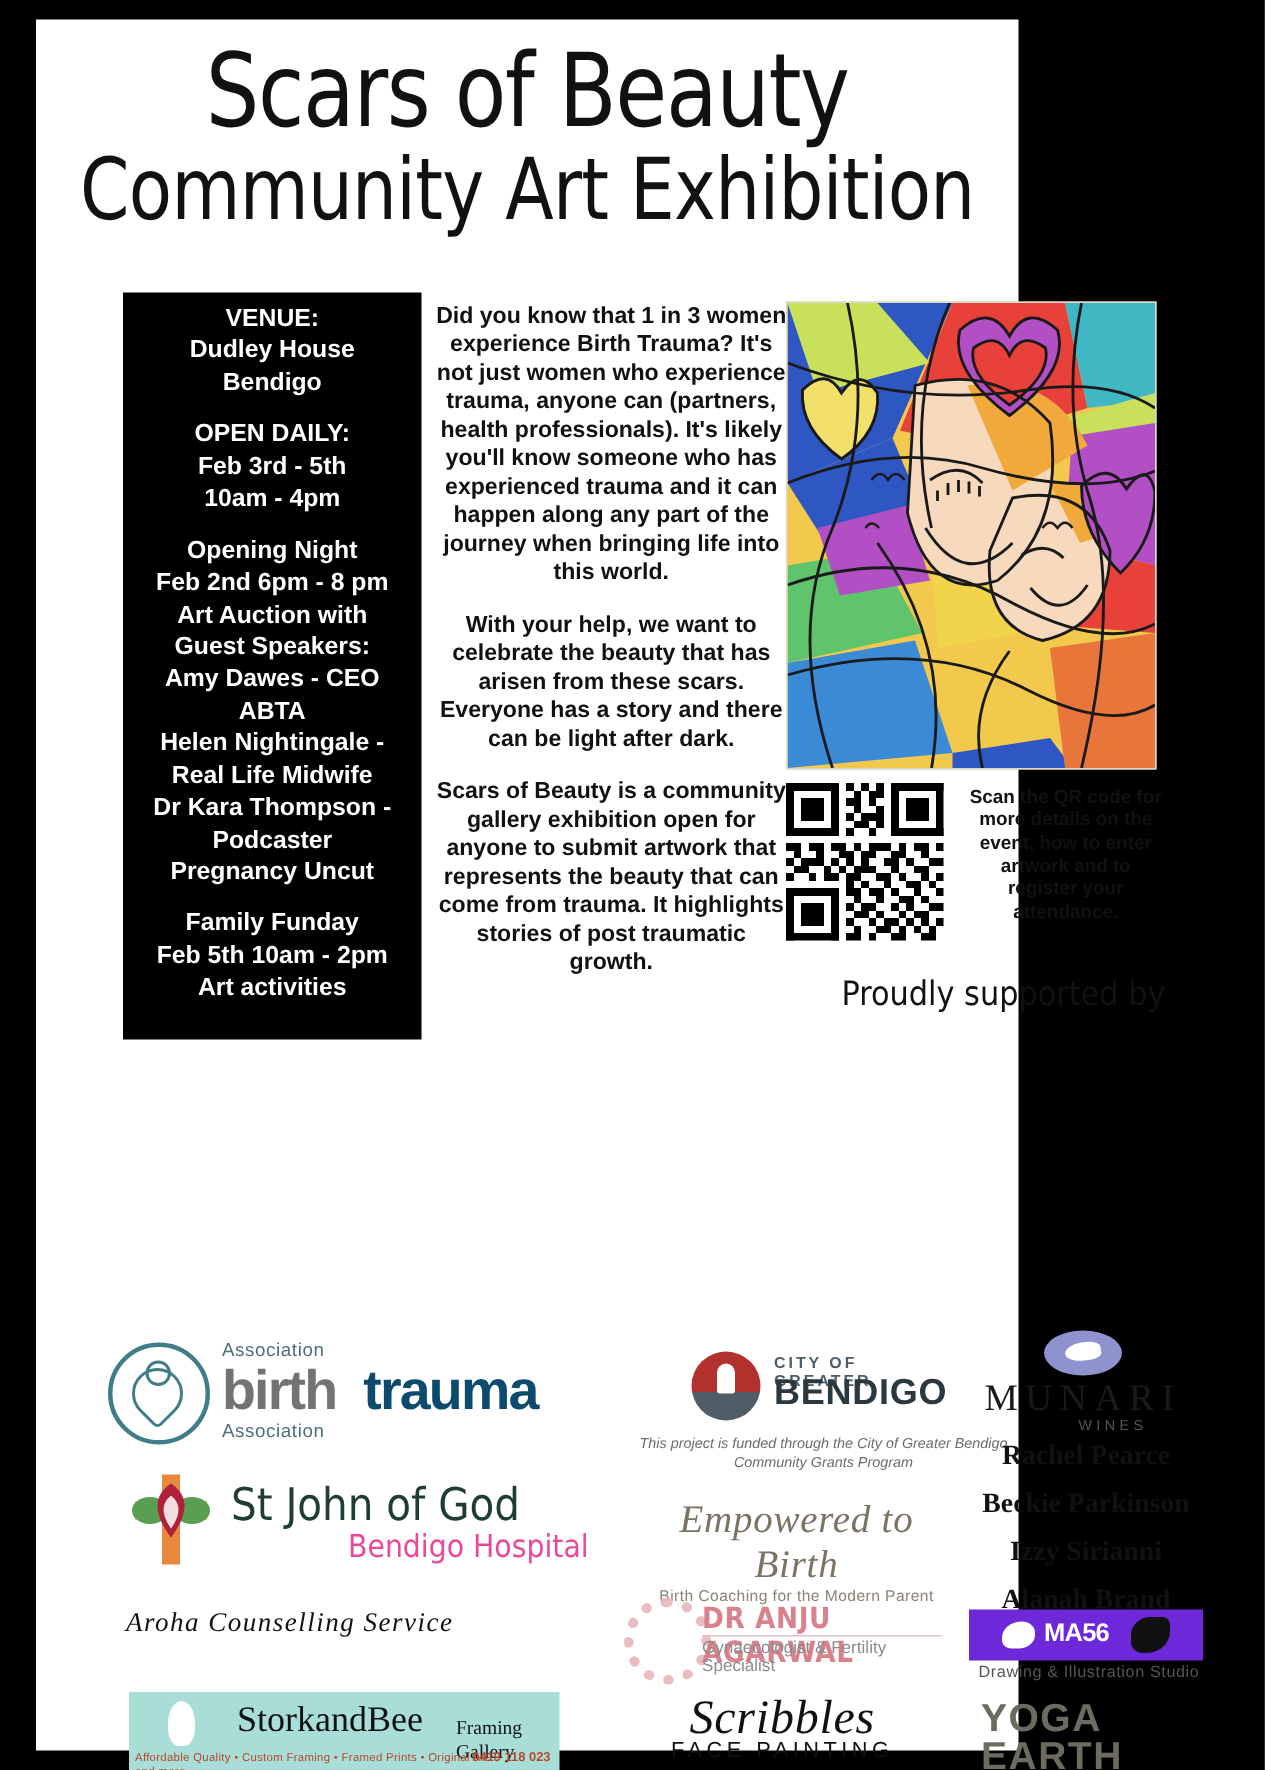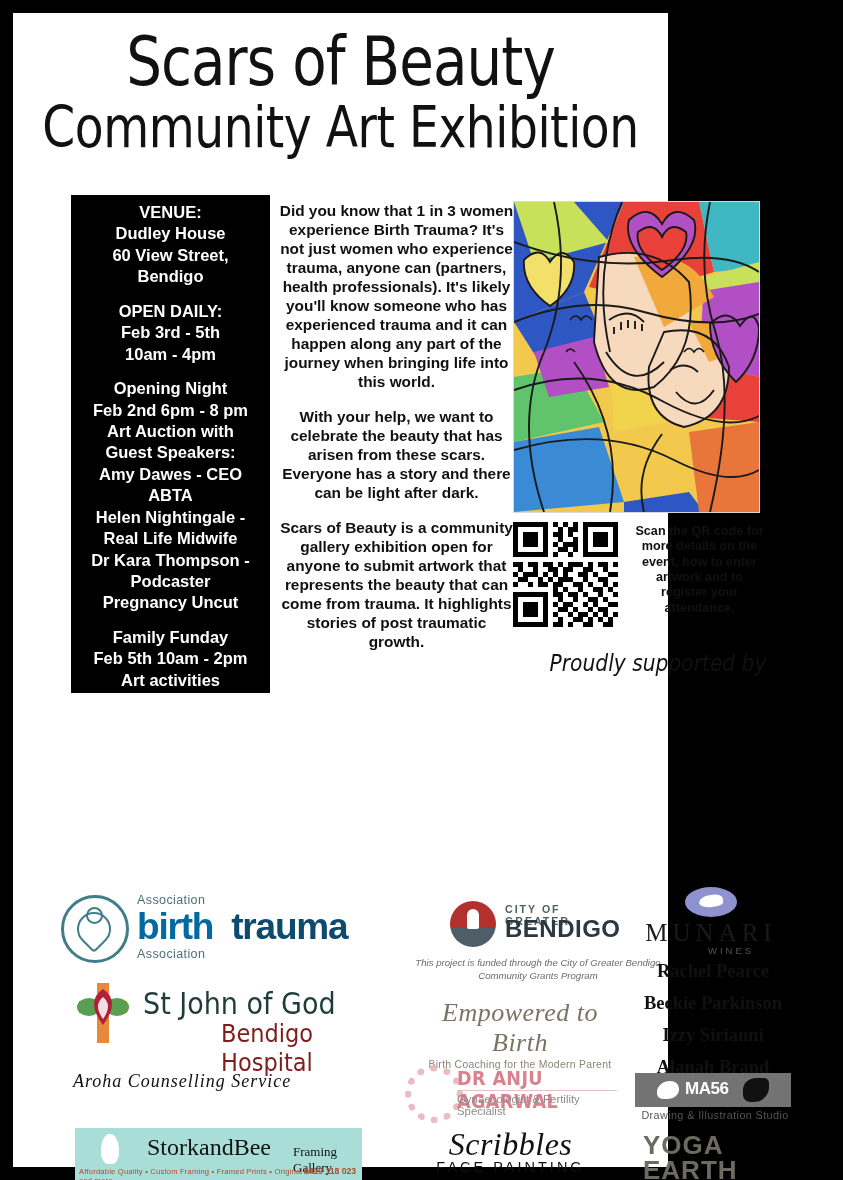--- a/index.html
+++ b/index.html
@@ -1,18 +1,18 @@
 <!DOCTYPE html>
 <html><head>
 <meta charset="utf-8">
 <style>
   html,body{margin:0;padding:0;background:#000;}
   body{font-family:"Liberation Sans",sans-serif;}
   .poster{position:relative;width:843px;height:1180px;background:#000;overflow:hidden;}
-  .sheet{position:absolute;left:13px;top:13px;width:655px;height:1154px;background:#fff;}
+  .sheet{position:absolute;left:24px;top:13px;width:655px;height:1154px;background:#fff;}
 
   
   .title-wrap{text-align:center;padding-top:14px;}
   .title1{font-size:68px;font-weight:400;letter-spacing:-1px;line-height:1.02;color:#111;
           font-family:"DejaVu Sans Condensed","Liberation Sans",sans-serif;transform:scaleX(.92);}
   .title2{font-size:57px;font-weight:400;letter-spacing:-.5px;line-height:1.05;color:#111;margin-top:2px;
           font-family:"DejaVu Sans Condensed","Liberation Sans",sans-serif;transform:scaleX(.92);}
 
   
   .cols{position:absolute;left:0;top:182px;width:817px;}
@@ -29,36 +29,36 @@
   .art{position:absolute;left:500px;top:6px;width:245px;height:310px;border:1px solid #d8d8d8;
        overflow:hidden;background:#ffd24d;}
   .art svg{display:block;width:100%;height:100%;}
 
   .qrrow{position:absolute;left:500px;top:327px;width:253px;}
   .qr{width:105px;height:105px;display:block;}
   .qr-text{position:absolute;left:120px;top:2px;width:133px;text-align:center;
            font-size:12.6px;font-weight:bold;line-height:1.22;color:#111;}
 
   .supported{position:absolute;left:515px;top:455px;width:260px;text-align:center;
-             font-size:22.5px;color:#111;font-family:"DejaVu Sans Condensed","Liberation Sans",sans-serif;font-style:italic;}
+             font-size:22.5px;color:#111;font-family:"DejaVu Sans Condensed","Liberation Sans",sans-serif;}
 
   
   .sponsors{position:absolute;left:0;top:688px;width:817px;height:466px;}
   .lg{position:absolute;}
 
   
   .abta{left:48px;top:8px;width:350px;height:72px;}
   .abta .mark{position:absolute;left:0;top:4px;width:62px;height:62px;border:3px solid #3f7d89;border-radius:50%;}
   .abta .mark:after{content:"";position:absolute;left:13px;top:14px;width:30px;height:30px;
         border:2.5px solid #3f7d89;border-radius:50% 50% 4px 50%;transform:rotate(45deg);}
   .abta .mark:before{content:"";position:absolute;left:22px;top:9px;width:13px;height:13px;
         border:2.5px solid #3f7d89;border-radius:50%;z-index:2;}
   .abta .t1{position:absolute;left:76px;top:2px;font-size:12.5px;color:#4e6f78;letter-spacing:.4px;}
   .abta .t2{position:absolute;left:76px;top:15px;font-size:37px;font-weight:bold;letter-spacing:-1.2px;}
-  .abta .t2 .o{color:#0369a1;} .abta .t2 .g{color:#0c4a6e;padding-left:18px;}
+  .abta .t2 .o{color:#737373;} .abta .t2 .g{color:#0c4a6e;padding-left:18px;}
   .abta .t3{position:absolute;left:76px;top:56px;font-size:12.5px;color:#4e6f78;letter-spacing:.4px;}
 
   
   .cogb{left:437px;top:16px;width:175px;height:52px;}
   .cogb .shield{position:absolute;left:0;top:2px;width:46px;height:46px;border-radius:50%;
         background:linear-gradient(#b3312d 0 58%,#4e5d66 58% 100%);}
   .cogb .shield:after{content:"";position:absolute;left:17px;top:8px;width:12px;height:20px;
         background:#fff;border-radius:6px 6px 2px 2px;}
   .cogb .c1{position:absolute;left:55px;top:4px;font-size:10.6px;letter-spacing:2px;color:#4e5d66;font-weight:600;}
   .cogb .c2{position:absolute;left:55px;top:16px;font-size:24px;letter-spacing:.5px;color:#2b3840;font-weight:bold;}
@@ -74,21 +74,21 @@
   .munari .m2{font-size:9.5px;letter-spacing:3px;color:#555;margin-top:-2px;margin-left:40px;}
 
   .names{position:absolute;left:600px;top:78px;width:200px;text-align:center;}
   .names div{font-family:"Liberation Serif",serif;font-weight:bold;font-size:18.5px;color:#111;margin-bottom:11px;}
 
   
   .sjog{left:58px;top:98px;width:340px;height:66px;}
   .sjog .cross{position:absolute;left:4px;top:0;width:56px;height:64px;}
   .sjog .s1{position:absolute;left:72px;top:5px;font-size:30px;color:#1f3d36;letter-spacing:0px;
             font-family:"DejaVu Sans Condensed","Liberation Sans",sans-serif;}
-  .sjog .s2{position:absolute;left:150px;top:38px;font-size:25px;color:#7f1d1d;
+  .sjog .s2{position:absolute;left:150px;top:38px;font-size:21px;color:#ec4899;
             font-family:"DejaVu Sans Condensed","Liberation Sans",sans-serif;}
 
   
   .etb{left:402px;top:115px;width:210px;text-align:center;}
   .etb .e1{font-family:"Liberation Serif",serif;font-style:italic;font-size:26px;color:#7b7363;letter-spacing:.5px;}
   .etb .e2{font-size:10.4px;color:#8a8474;letter-spacing:.3px;margin-top:1px;}
 
   
   .aroha{left:60px;top:188px;width:310px;font-family:"Liberation Serif",serif;font-style:italic;
          font-size:18px;color:#111;letter-spacing:1px;}
@@ -97,21 +97,21 @@
   .anju{left:392px;top:182px;width:220px;height:46px;}
   .anju .wreath{position:absolute;left:0;top:0;width:44px;height:44px;border-radius:50%;
         border:7px dotted #e8b6bc;opacity:.9;}
   .anju .a1{position:absolute;left:52px;top:2px;font-size:19.5px;font-weight:bold;color:#d9828e;letter-spacing:.4px;
             font-family:"DejaVu Sans Condensed","Liberation Sans",sans-serif;}
   .anju .rule{position:absolute;left:52px;top:25px;width:160px;height:1px;background:#e3c2c6;}
   .anju .a2{position:absolute;left:52px;top:28px;font-size:11.4px;color:#8b8b8b;}
 
   
   .ma56{left:622px;top:190px;width:160px;}
-  .ma56 .plate{width:156px;height:34px;background:#737373;position:relative;}
+  .ma56 .plate{width:156px;height:34px;background:#6d28d9;position:relative;}
   .ma56 .plate .bird{position:absolute;left:22px;top:8px;width:22px;height:18px;background:#fff;
         border-radius:60% 40% 50% 30%;}
   .ma56 .plate .txt{position:absolute;left:50px;top:6px;color:#fff;font-weight:bold;font-size:17px;letter-spacing:-.5px;}
   .ma56 .plate .blob{position:absolute;left:108px;top:5px;width:26px;height:24px;background:#111;
         border-radius:50% 20% 60% 30%;}
   .ma56 .cap{font-size:10.8px;color:#555;text-align:center;margin-top:2px;letter-spacing:.4px;}
 
   
   .stork{left:62px;top:245px;width:287px;height:54px;background:#a9ded8;}
   .stork .sn{position:absolute;left:72px;top:6px;font-family:"Liberation Serif",serif;font-size:24px;color:#111;}
@@ -139,21 +139,20 @@
   <div class="title-wrap">
     <div class="title1">Scars of Beauty</div>
     <div class="title2">Community Art Exhibition</div>
   </div>
 
   <div class="cols">
 
     <div class="venue-box">
       <div>VENUE:</div>
       <div>Dudley House</div>
-      <div>60 View Street,</div>
       <div>Bendigo</div>
       <span class="gap"></span>
       <div>OPEN DAILY:</div>
       <div>Feb 3rd - 5th</div>
       <div>10am - 4pm</div>
       <span class="gap"></span>
       <div>Opening Night</div>
       <div>Feb 2nd 6pm - 8 pm</div>
       <div>Art Auction with</div>
       <div>Guest Speakers:</div>

